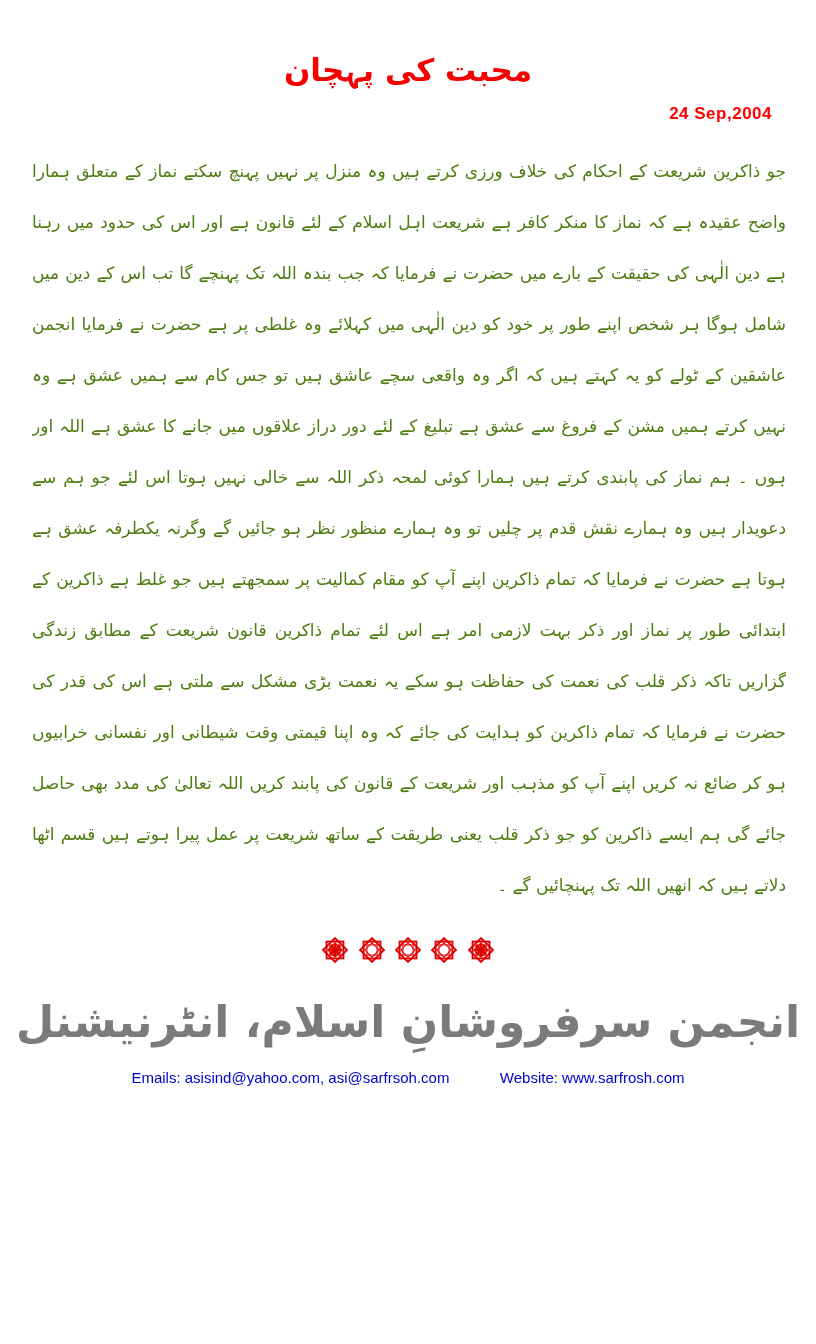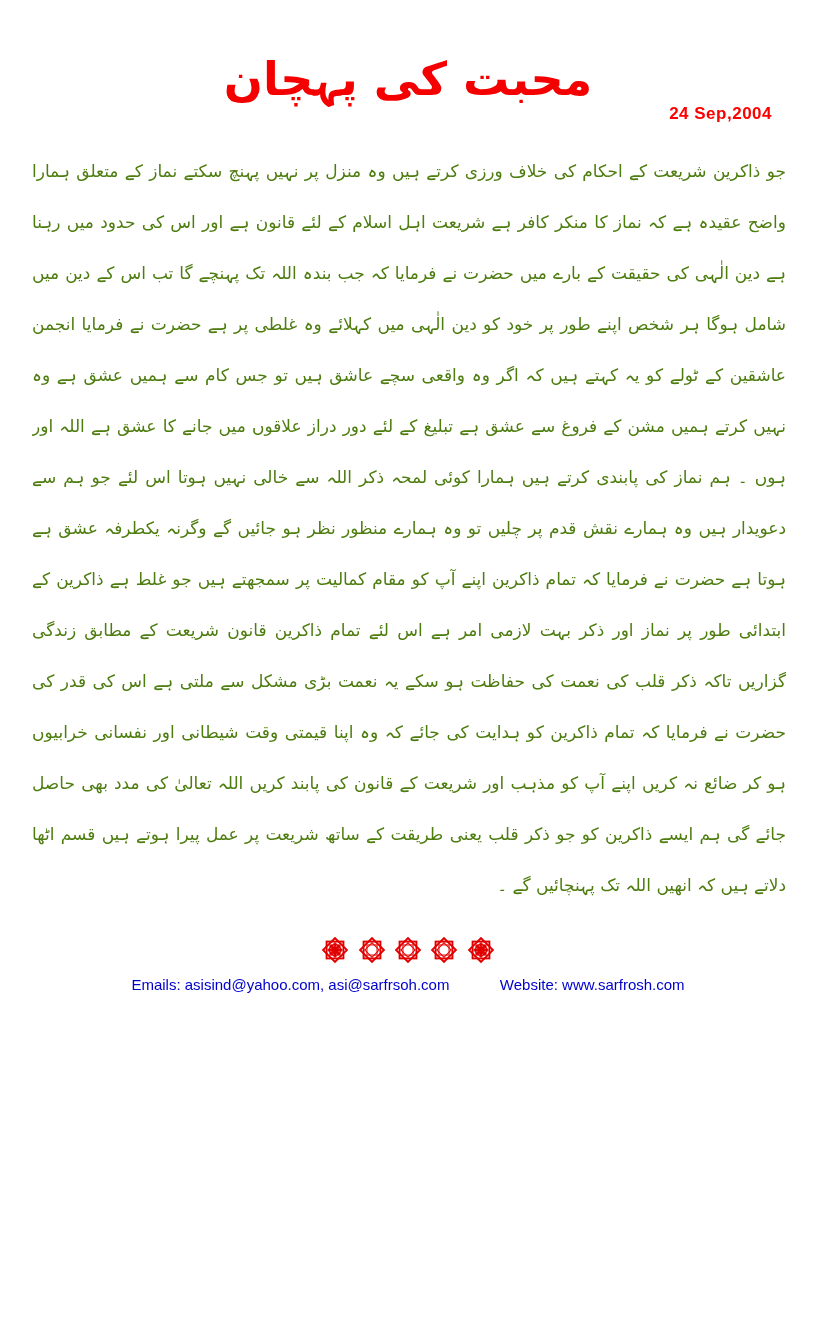--- a/index.html
+++ b/index.html
@@ -10,21 +10,21 @@
     background:#ffffff;
     font-family:"Liberation Sans", sans-serif;
     overflow:hidden;
   }
   
   .header { position:relative; height:142px; }
   .doc-title {
     position:absolute; top:52px; left:0; right:0;
     margin:0; text-align:center;
     font-family:"DejaVu Sans", sans-serif;
-    font-size:46px; font-weight:bold; line-height:1.2;
+    font-size:31px; font-weight:bold; line-height:1.2;
     color:#f40000;
   }
   .doc-date {
     position:absolute; top:104px; right:44px;
     color:#ff0000; font-size:17px; font-weight:bold;
     font-family:"Liberation Sans", sans-serif;
     letter-spacing:0.5px;
   }
   
   .body-text {
@@ -44,21 +44,21 @@
   .ornament-row svg { vertical-align:middle; margin:0 1px; }
   
   .org-title {
     margin:20px 10px 0 10px; text-align:center;
     direction:rtl;
     font-family:"DejaVu Sans", sans-serif;
     font-size:44px; font-weight:bold; line-height:1.4;
     color:#7b7b7b;
   }
   .contact-line {
-    margin-top:5px; text-align:center;
+    margin-top:16px; text-align:center;
     font-family:"Liberation Sans", sans-serif;
     font-size:15px; color:#0000cc;
   }
   .contact-gap { display:inline-block; width:42px; }
 </style>
 </head>
 <body>
 
 <div class="page">
 
@@ -151,20 +151,21 @@
         <circle cx="19.818376618407356" cy="19.818376618407356" r="1.7" fill="#e00000"></circle>
         <circle cx="16" cy="21.4" r="1.7" fill="#e00000"></circle>
         <circle cx="12.181623381592644" cy="19.818376618407356" r="1.7" fill="#e00000"></circle>
         <circle cx="10.6" cy="16" r="1.7" fill="#e00000"></circle>
         <circle cx="12.181623381592642" cy="12.181623381592644" r="1.7" fill="#e00000"></circle>
         <circle cx="15.999999999999998" cy="10.6" r="1.7" fill="#e00000"></circle>
         <circle cx="19.818376618407356" cy="12.181623381592642" r="1.7" fill="#e00000"></circle>
         <circle cx="16" cy="16" r="4.4" fill="#e00000"></circle>
   </svg></div>
 
+  <div class="org-title" dir="rtl">انجمن سرفروشانِ اسلام، انٹرنیشنل</div>
 
   <div class="contact-line">
     <span>Emails:</span>
     <span>asisind@yahoo.com, asi@sarfrsoh.com</span>
     <span class="contact-gap"></span>
     <span>Website:</span>
     <span>www.sarfrosh.com</span>
   </div>
 
 </div>

